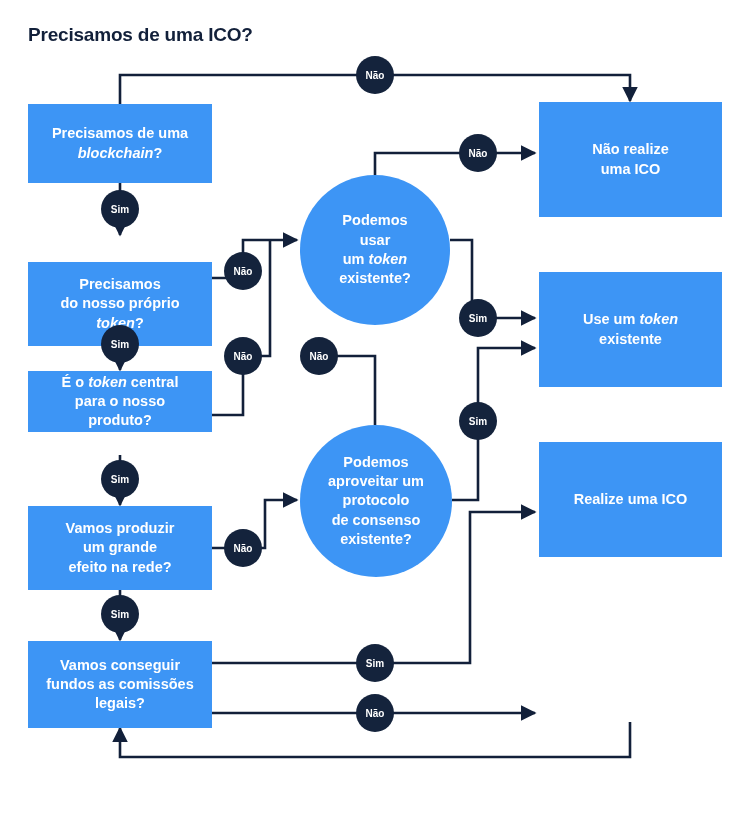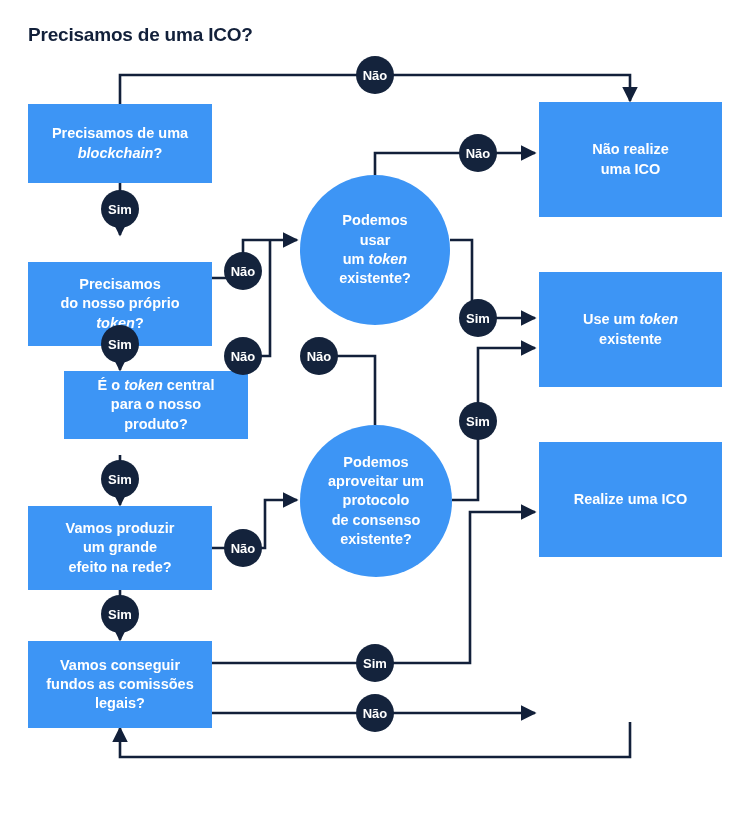--- a/index.html
+++ b/index.html
@@ -60,21 +60,21 @@
   .badge {
     position: absolute;
     background: #14233c;
     color: #ffffff;
     border-radius: 50%;
     width: 38px;
     height: 38px;
     display: flex;
     align-items: center;
     justify-content: center;
-    font-size: 13px;
+    font-size: 10px;
     font-weight: bold;
     box-sizing: border-box;
     z-index: 5;
     text-align: right;
   }
   .logo {
     position: absolute;
     right: 28px;
     bottom: 22px;
     font-size: 25px;
@@ -150,21 +150,21 @@
   </div>
 
   <div class="node" style="left:28px; top:236px; width:184px; height:84px;margin-top:26px;">
     <span>
       <span>Precisamos</span><br>
       <span>do nosso próprio</span><br>
       <em>token</em><span>?</span>
     </span>
   </div>
 
-  <div class="node" style="left:28px; top:371px; width:184px; height:68px;margin-left:36px;">
+  <div class="node" style="left:28px; top:371px; width:184px; height:61px;">
     <span>
       <span>É o </span><em>token</em><span> central</span><br>
       <span>para o nosso</span><br>
       <span>produto?</span>
     </span>
   </div>
 
   <div class="node" style="left:28px; top:506px; width:184px; height:84px;">
     <span>
       <span>Vamos produzir</span><br>

